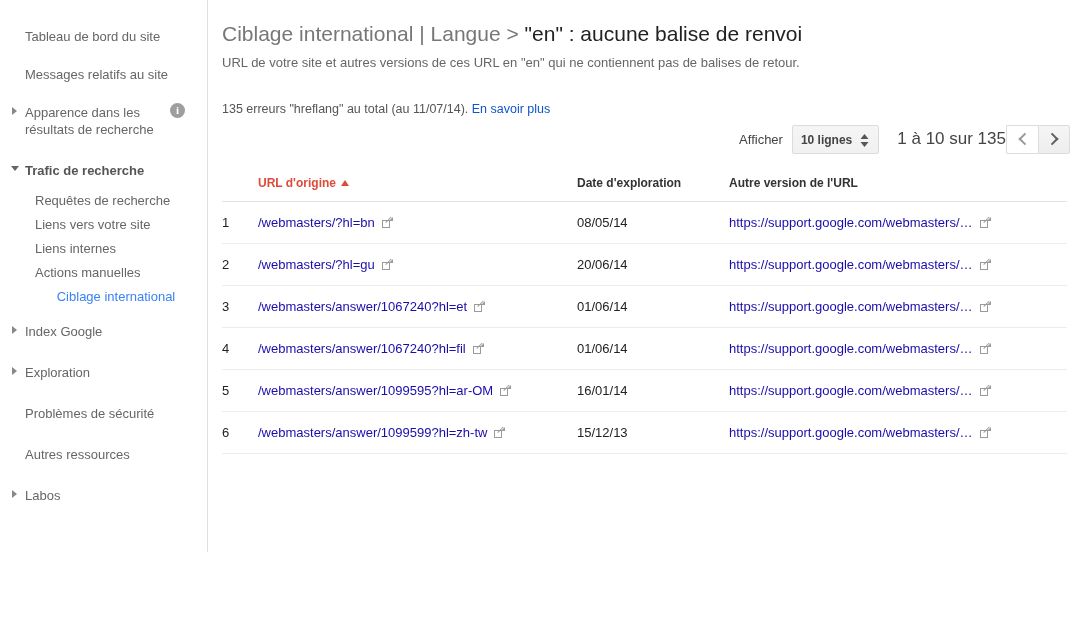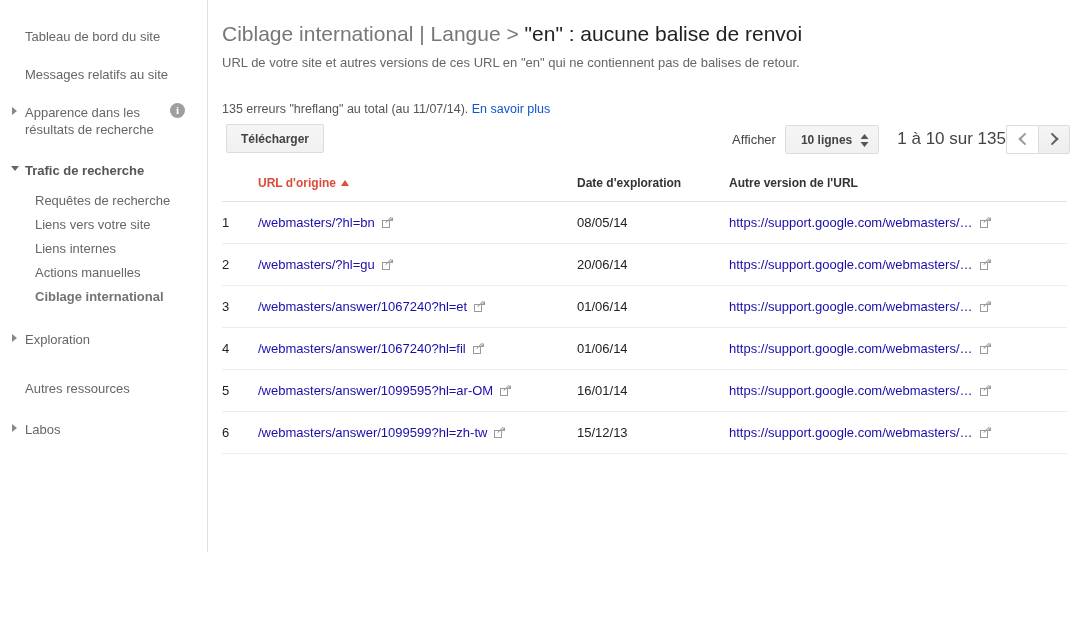--- a/index.html
+++ b/index.html
@@ -50,22 +50,23 @@
   }
   .nav-group.plain { padding-left: 25px; }
   .nav-sub {
     padding: 3px 10px 3px 35px;
     font-size: 13px;
     color: #666666;
     line-height: 18px;
     cursor: pointer;
   }
   .nav-sub.selected {
-    color: #737373;
-    font-weight: bold;
+    color: #3b82f6;
+    font-weight: normal;
+    text-align: center;
   }
   .nav-group.expanded .nav-label {
     color: #555555;
     font-weight: bold;
   }
   .tri {
     position: absolute;
     left: 12px;
     top: 9px;
     width: 0; height: 0;
@@ -178,21 +179,21 @@
   }
   #show-label {
     font-size: 13px;
     color: #444444;
     margin-right: 9px;
   }
   #rows-select {
     position: relative;
     height: 29px;
     min-width: 78px;
-    padding: 0 26px 0 15px;
+    padding: 0 26px 0 8px;
     line-height: 29px;
     font-size: 12px;
     font-weight: bold;
     color: #444444;
     background: linear-gradient(#f5f5f5, #f1f1f1);
     border: 1px solid #dcdcdc;
     border-radius: 2px;
     box-sizing: border-box;
     cursor: pointer;
     white-space: nowrap;
@@ -351,30 +352,37 @@
     </div>
     <div class="nav-sub">
       <span>Actions manuelles</span>
     </div>
     <div class="nav-sub selected">
       <span>Ciblage international</span>
     </div>
 
     <div class="nav-spacer-8"></div>
 
+    <div class="nav-item nav-group">
+      <span class="tri"></span>
+      <span class="nav-label">Index Google</span>
+    </div>
 
     <div class="nav-spacer-8"></div>
 
     <div class="nav-item nav-group">
       <span class="tri"></span>
       <span class="nav-label">Exploration</span>
     </div>
 
     <div class="nav-spacer-8"></div>
 
+    <div class="nav-item nav-group plain">
+      <span class="nav-label">Problèmes de sécurité</span>
+    </div>
 
     <div class="nav-spacer-8"></div>
 
     <div class="nav-item nav-group plain">
       <span class="nav-label">Autres ressources</span>
     </div>
 
     <div class="nav-spacer-8"></div>
 
     <div class="nav-item nav-group">
@@ -387,21 +395,20 @@
   <main id="main">
 
     <h1 id="page-title"><span>Ciblage international | Langue &gt; </span><span class="strong">"en" : aucune balise de renvoi</span></h1>
 
     <p id="page-subtitle">URL de votre site et autres versions de ces URL en "en" qui ne contiennent pas de balises de retour.</p>
 
     <p id="summary-line"><span>135 erreurs "hreflang" au total (au 11/07/14). </span><a href="#">En savoir plus</a></p>
 
 
     <div id="toolbar">
-      <button id="download-btn">Télécharger</button>
 
       <div id="pager">
         <span id="show-label">Afficher</span>
 
         <div id="rows-select">
           <span>10 lignes</span>
           <svg class="updown" viewBox="0 0 9 13">
             <polygon points="4.5,0 8.5,5 0.5,5" fill="#555555"></polygon>
             <polygon points="4.5,13 8.5,8 0.5,8" fill="#555555"></polygon>
           </svg>

